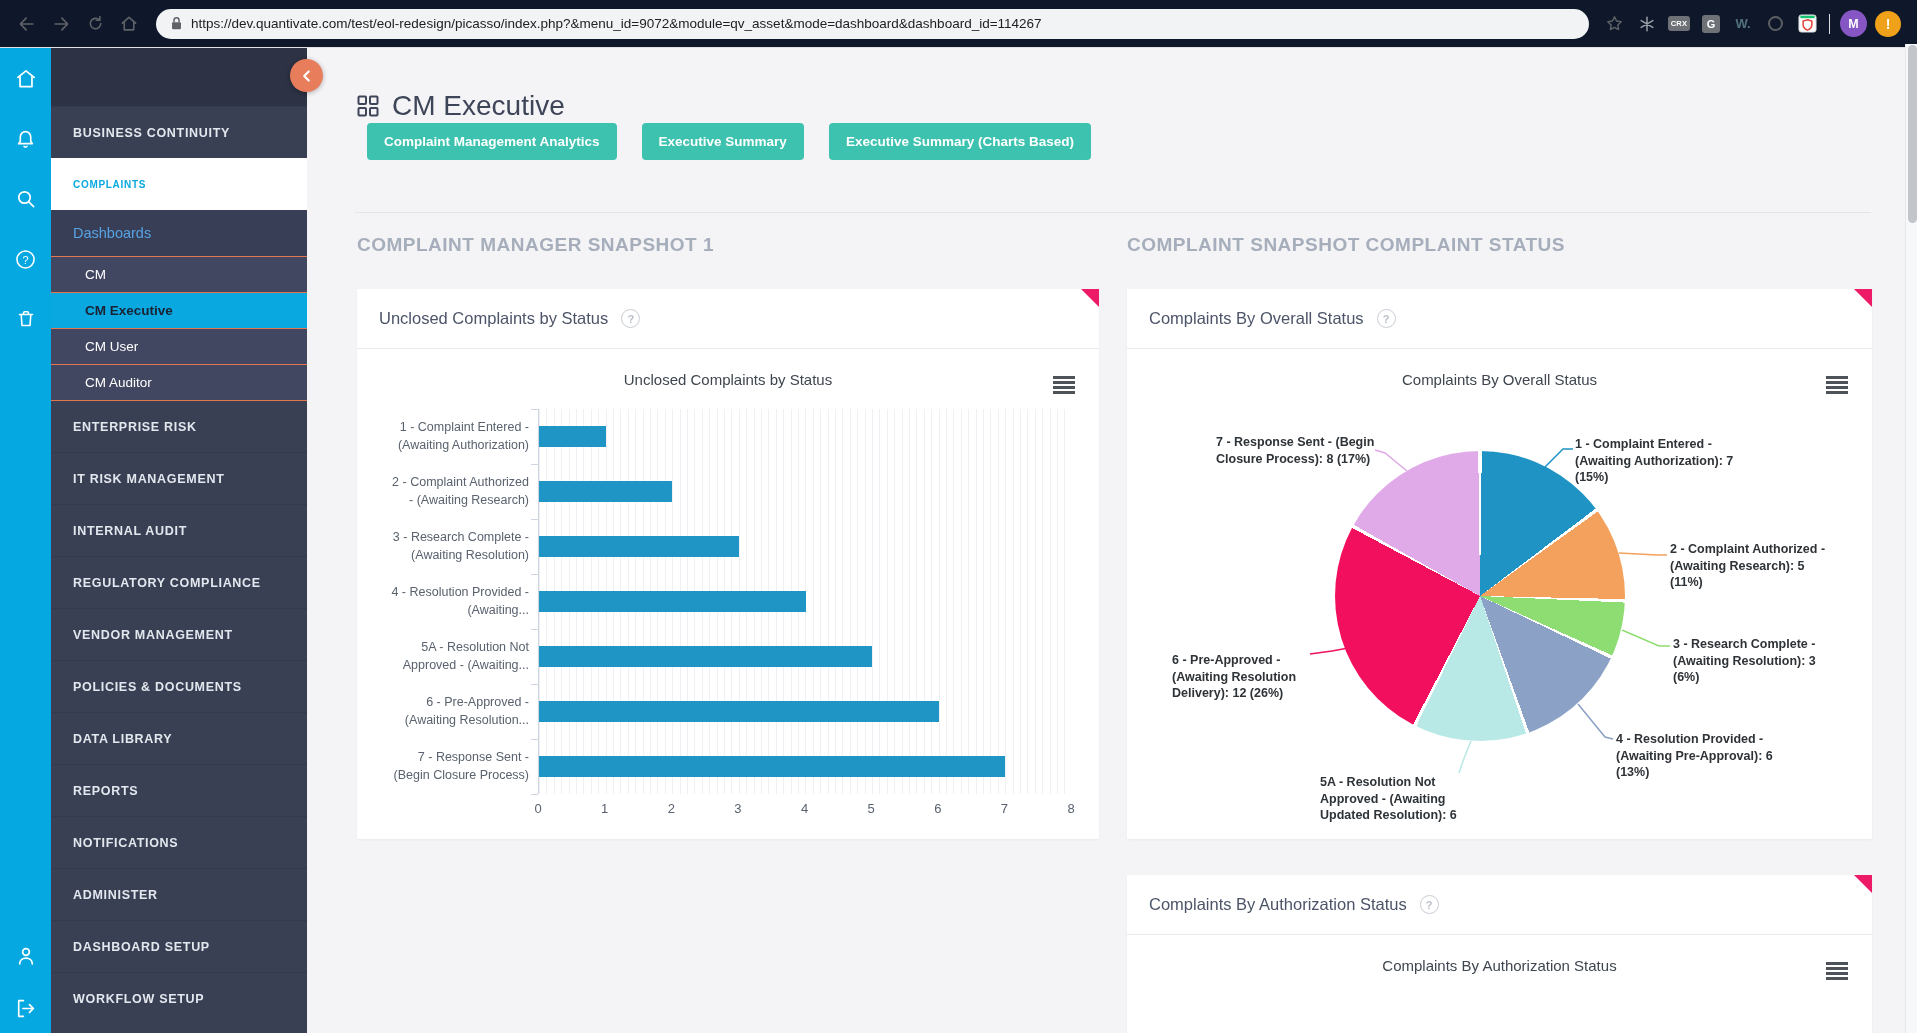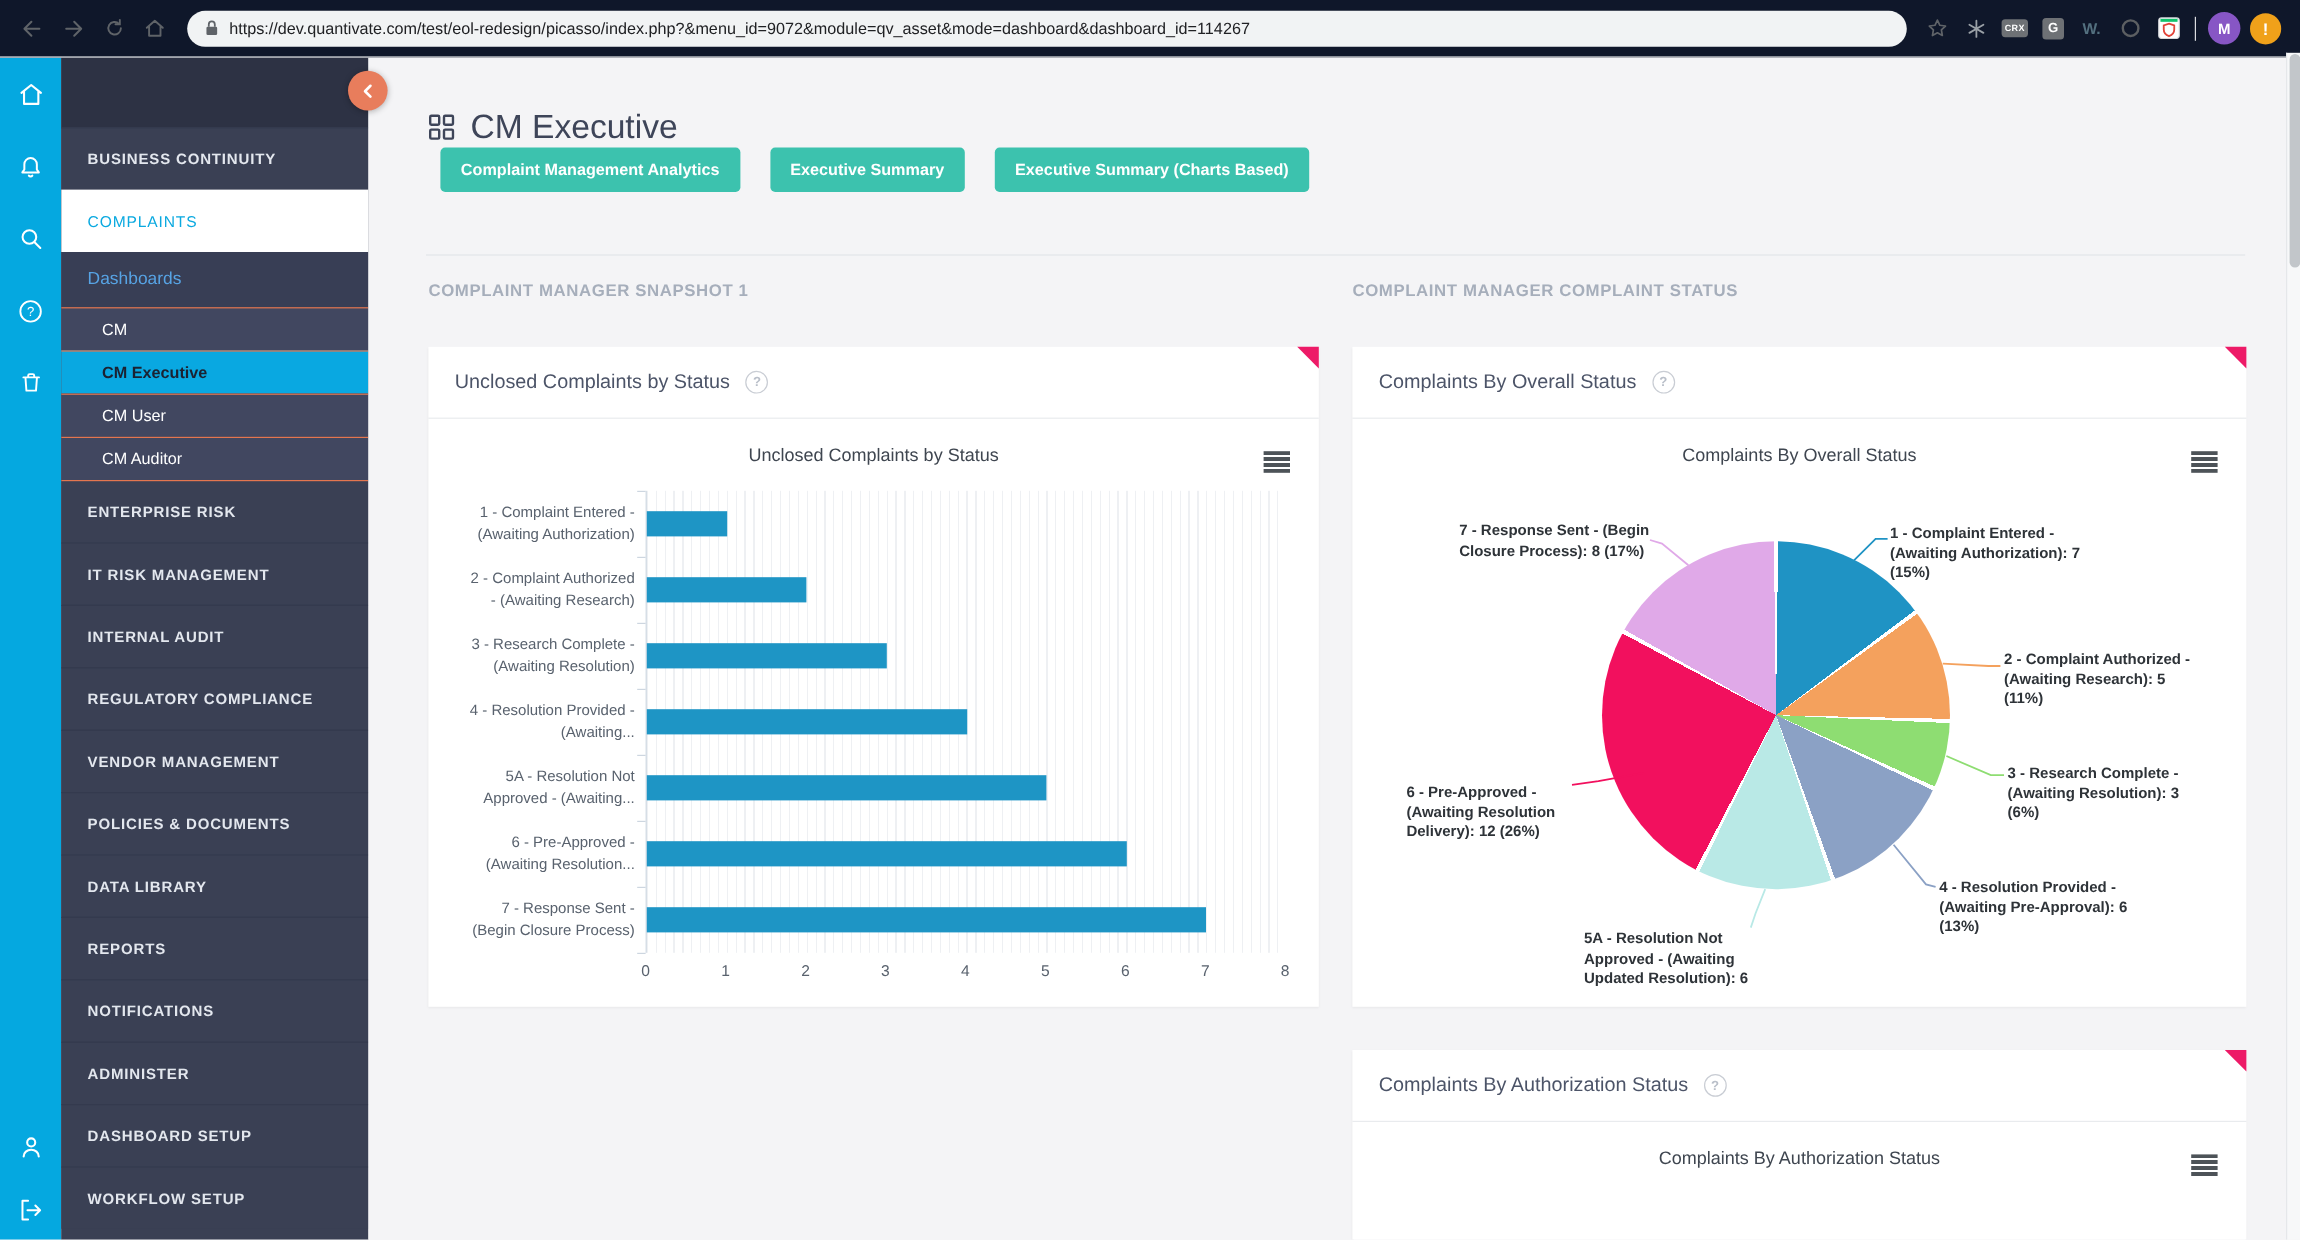--- a/index.html
+++ b/index.html
@@ -35,21 +35,21 @@
   .rail-ic { width:30px; height:30px; margin-bottom:30px; display:flex; align-items:center; justify-content:center; }
   .rail-spacer { flex:1; }
   .rail-ic.bottom { margin-bottom:22px; }
   .rail-ic:last-child { margin-bottom:0; }
 
   .sidebar { width:256px; background:#3a4054; flex:0 0 auto; overflow:hidden; position:relative; }
   .sb-head { height:58px; background:#2d3244; }
   .sb-item { display:flex; align-items:center; cursor:pointer; }
   .sb-module { height:52px; padding-left:22px; font-size:12.5px; font-weight:600;
     letter-spacing:.7px; color:#e3e7ee; border-top:1px solid #343a4e; background:#3a4054; }
-  .sb-module-active { height:52px; padding-left:22px; font-size:13px; font-weight:400;
+  .sb-module-active { height:52px; padding-left:22px; font-size:10px; font-weight:700;
     letter-spacing:.7px; background:#ffffff; color:#0aa9e0; }
   .sb-group { height:46px; padding-left:22px; font-size:14.5px; color:#57a3e4; background:#383e55; }
   .sb-sub { height:36px; padding-left:34px; font-size:13.5px; color:#ffffff;
     background:#414760; border-top:1px solid #e4764f; }
   .sb-sub-active { height:36px; padding-left:34px; font-size:13.5px; font-weight:600;
     color:#1b2232; background:#09a8e1; border-top:1px solid #e4764f; }
   .sb-sub + .sb-module, .sb-sub-active + .sb-module { border-top:1px solid #e4764f; }
 
   .main { flex:1; position:relative; background:#f4f4f6; overflow:hidden; }
 
@@ -60,21 +60,21 @@
   .page-title-row { position:absolute; left:50px; top:42px; display:flex; align-items:center; gap:13px; }
   .page-title { font-size:28px; font-weight:500; color:#3e4559; }
 
   .btn-row { position:absolute; left:60px; top:75px; display:flex; gap:25px; }
   .teal-btn { height:37px; padding:0 17px; border-radius:4px; background:#3cc2ae; color:#fff;
     font-size:13.5px; font-weight:600; display:flex; align-items:center; border:none; cursor:pointer;
     font-family:"Liberation Sans", sans-serif; }
 
   .main-divider { position:absolute; left:48px; top:164px; width:1516px; height:1px; background:#e2e4e8; }
 
-  .section-title { position:absolute; top:186px; font-size:14px; font-weight:600;
+  .section-title { position:absolute; top:186px; font-size:19px; font-weight:600;
     letter-spacing:.5px; color:#a6aebb; }
   .section-title.left { left:50px; }
   .section-title.right { left:820px; }
 
   
   .card { position:absolute; background:#fff; box-shadow:0 1px 2px rgba(0,0,0,.05); }
   .card::after { content:""; position:absolute; top:0; right:0; width:0; height:0;
     border-left:18px solid transparent; border-top:18px solid #ed1a67; }
   .card-hd { height:60px; display:flex; align-items:center; padding:0 22px;
     border-bottom:1px solid #e9ebee; }
@@ -263,21 +263,21 @@
 
     <div class="btn-row">
       <button class="teal-btn">Complaint Management Analytics</button>
       <button class="teal-btn">Executive Summary</button>
       <button class="teal-btn">Executive Summary (Charts Based)</button>
     </div>
 
     <div class="main-divider"></div>
 
     <div class="section-title left">COMPLAINT MANAGER SNAPSHOT 1</div>
-    <div class="section-title right">COMPLAINT MANAGER COMPLAINT STATUS</div>
+    <div class="section-title right">COMPLAINT SNAPSHOT COMPLAINT STATUS</div>
 
     <div class="card" id="card-bar">
       <div class="card-hd">
         <span class="card-hd-title">Unclosed Complaints by Status</span>
         <span class="help-ic">?</span>
       </div>
       <div class="chart-area">
         <div class="chart-title">Unclosed Complaints by Status</div>
         <div class="burger"></div>
         <div class="bar-plot">

